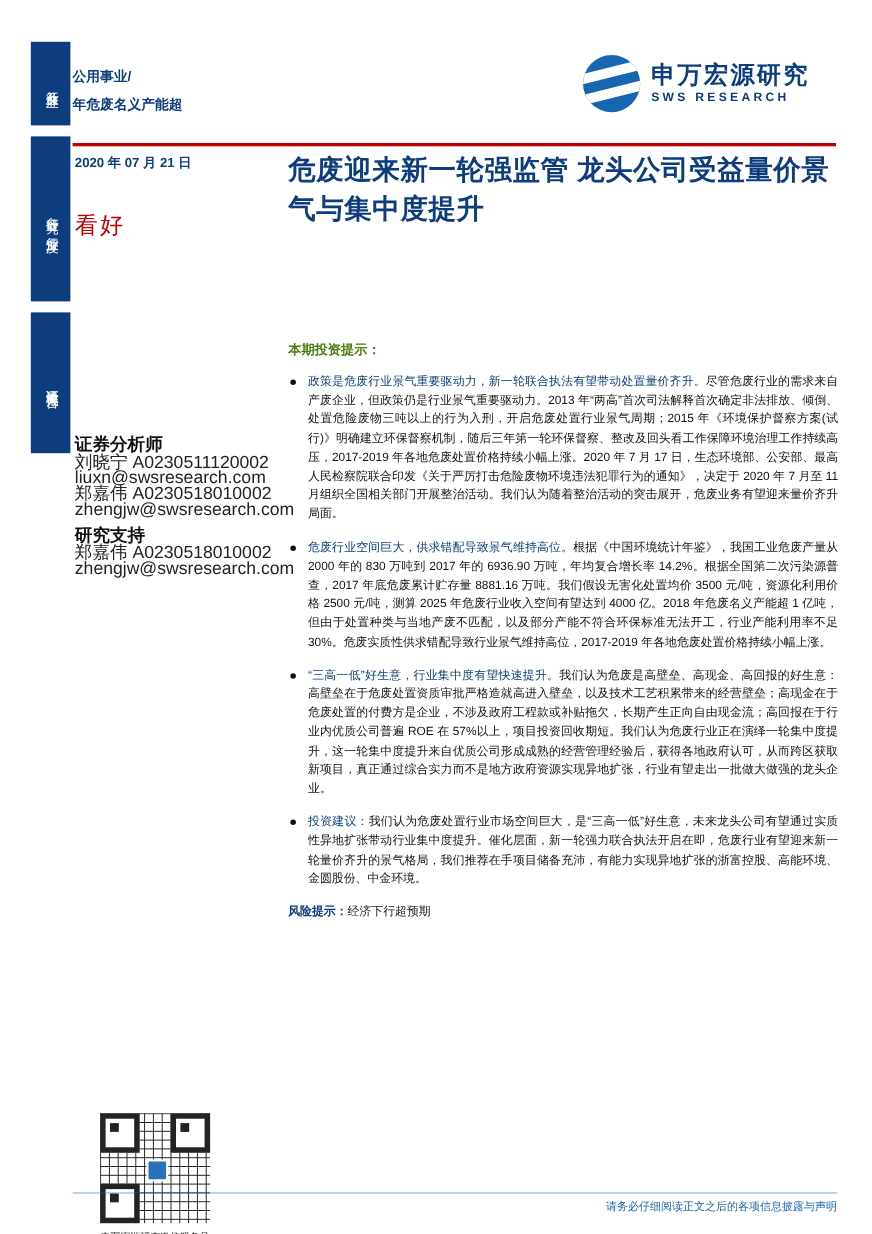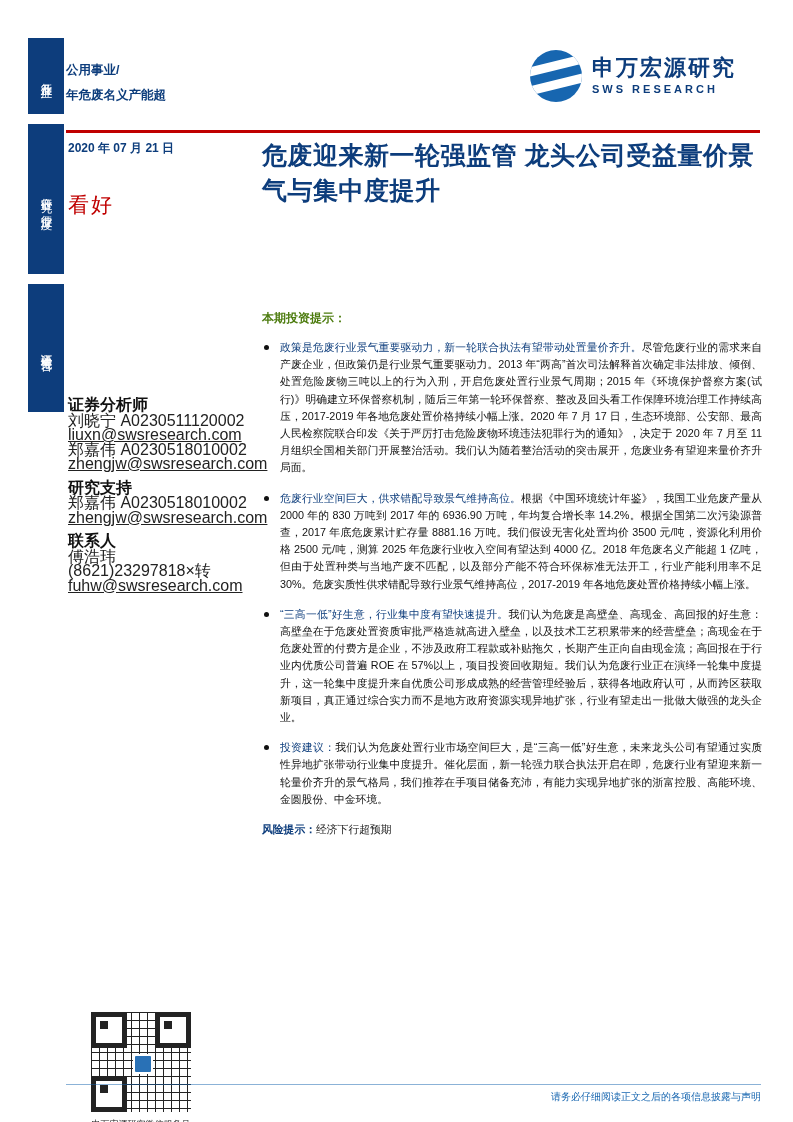--- a/index.html
+++ b/index.html
@@ -151,21 +151,21 @@
     line-height: 14.5px;
     color: #222;
     margin-top: 40px;
   }
   .contacts .grp { margin-bottom: 9px; }
   .contacts .grp-title {
     font-weight: bold;
     color: #111;
     margin-bottom: 1px;
   }
-  .contacts .mail { color: #222; text-decoration: underline; }
+  .contacts .mail { color: #222; }
 
   
   .titleblock {
     position: absolute;
     left: 262px;
     top: 138px;
     width: 500px;
   }
   .main-title {
     color: #0d3d7c;
@@ -348,26 +348,20 @@
     <div class="grp-title">证券分析师</div>
     <div>刘晓宁 A0230511120002</div>
     <div class="mail">liuxn@swsresearch.com</div>
     <div>郑嘉伟 A0230518010002</div>
     <div class="mail">zhengjw@swsresearch.com</div>
   </div>
   <div class="grp">
     <div class="grp-title">研究支持</div>
     <div>郑嘉伟 A0230518010002</div>
     <div class="mail">zhengjw@swsresearch.com</div>
-  </div>
-  <div class="grp">
-    <div class="grp-title">联系人</div>
-    <div>傅浩玮</div>
-    <div>(8621)23297818×转</div>
-    <div class="mail">fuhw@swsresearch.com</div>
   </div>
 </div>
 
 <div class="body">
   <div class="body-head">本期投资提示：</div>
   <ul class="points">
     <li>
       <span class="lead">政策是危废行业景气重要驱动力，新一轮联合执法有望带动处置量价齐升。</span><span>尽管危废行业的需求来自产废企业，但政策仍是行业景气重要驱动力。2013 年“两高”首次司法解释首次确定非法排放、倾倒、处置危险废物三吨以上的行为入刑，开启危废处置行业景气周期；2015 年《环境保护督察方案(试行)》明确建立环保督察机制，随后三年第一轮环保督察、整改及回头看工作保障环境治理工作持续高压，2017-2019 年各地危废处置价格持续小幅上涨。2020 年 7 月 17 日，生态环境部、公安部、最高人民检察院联合印发《关于严厉打击危险废物环境违法犯罪行为的通知》，决定于 2020 年 7 月至 11 月组织全国相关部门开展整治活动。我们认为随着整治活动的突击展开，危废业务有望迎来量价齐升局面。</span>
     </li>
     <li>

